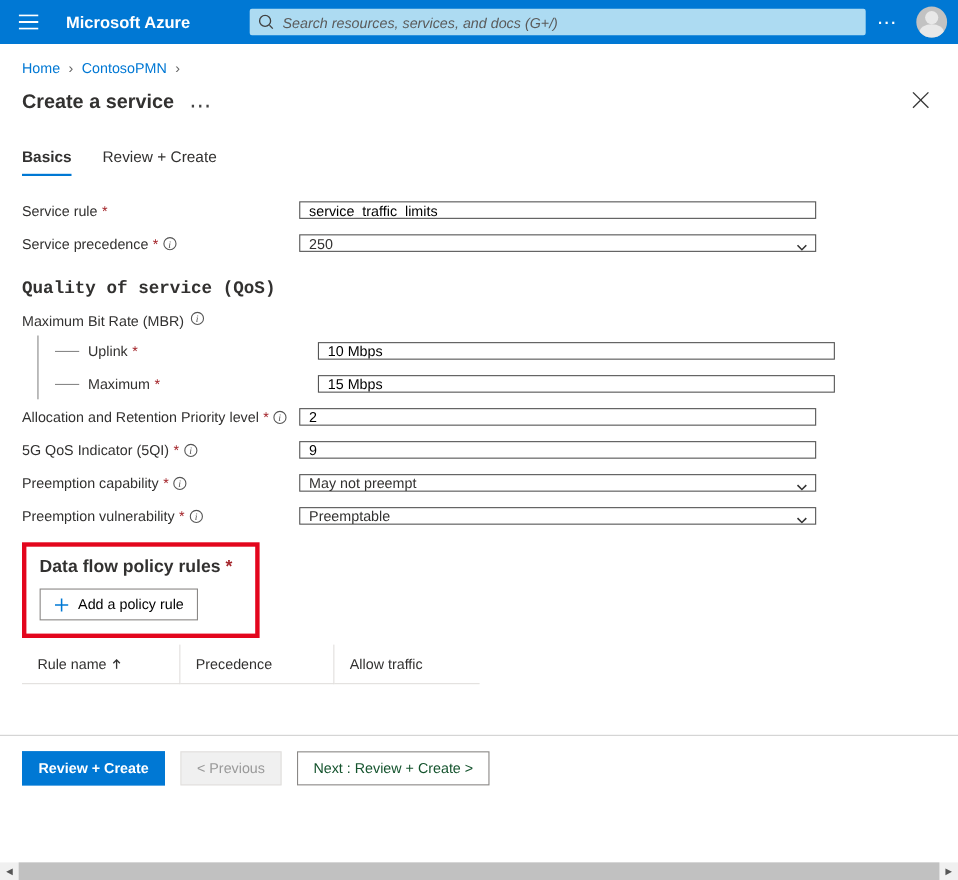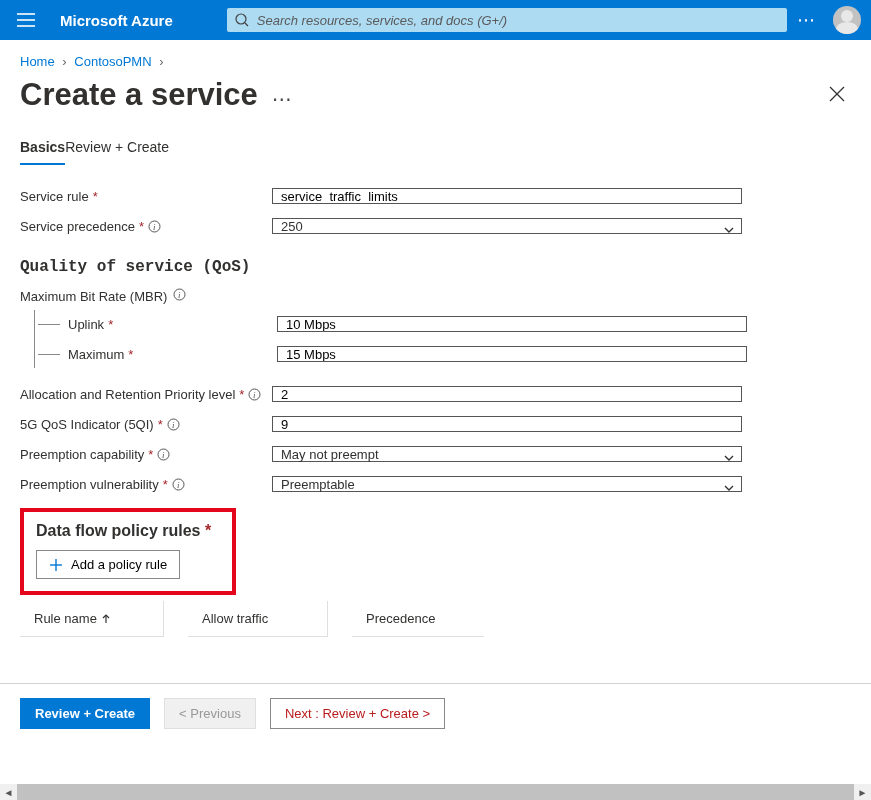--- a/index.html
+++ b/index.html
@@ -42,69 +42,69 @@
   .ellipsis { color:#fff; font-size:18px; letter-spacing:2px; padding:0 10px; cursor:pointer; }
   .avatar { width:28px; height:28px; border-radius:50%; background:#c2c2c2; margin-left:6px; position:relative; overflow:hidden; }
   .avatar::before { content:""; position:absolute; width:12px; height:12px; border-radius:50%; background:#e8e8e8; top:4px; left:8px; }
   .avatar::after { content:""; position:absolute; width:22px; height:14px; border-radius:50% 50% 0 0; background:#e8e8e8; top:16px; left:3px; }
   
   .breadcrumb { padding: 14px 20px 6px; font-size:13px; }
   .breadcrumb a { color:#0078d4; text-decoration:none; cursor:pointer; }
   .breadcrumb .sep { color:#666; padding:0 4px; }
   
   .title-row { display:flex; align-items:center; padding: 2px 20px 18px; }
-  .title-row h1 { font-size:31px; font-weight:600; }
+  .title-row h1 { font-size:18px; font-weight:600; }
   .title-row .more { margin-left:14px; font-size:20px; letter-spacing:2px; color:#444; cursor:pointer; line-height:1; padding-top:8px;}
   .title-row .close { margin-left:auto; cursor:pointer; padding:6px;}
   .title-row .close svg { stroke:#333; }
   
-  .tabs { display:flex; border-bottom:1px solid transparent; padding:0 20px; }
+  .tabs { display:flex; border-bottom:1px solid transparent; padding:0 20px; gap:28px; }
   .tab { padding:8px 0 10px; font-size:14px; cursor:pointer; color:#323130; position:relative; }
   .tab.active { font-weight:600; }
   .tab.active::after { content:""; position:absolute; left:0; right:0; bottom:0; height:2px; background:#0078d4; }
   
   .form { padding: 16px 20px 0; }
   .row { display:flex; align-items:center; min-height:28px; margin-bottom:2px; }
   .row .label { width:252px; display:flex; align-items:center; gap:4px; font-size:13px; }
   .row .label .req { color:#a4262c; }
   .row .label .info { width:13px; height:13px; display:inline-flex; align-items:center; justify-content:center; }
   .row .field { width:470px; }
   .input, .select {
     width:100%; height:16px; border:1px solid #555; padding:2px 8px;
     font-family:inherit; font-size:13px; background:#fff;
   }
   .select { position:relative; display:flex; align-items:center; cursor:pointer; }
   .select .chev { position:absolute; right:6px; top:5px; }
   .section-head { font-size:16px; font-weight:700; margin:18px 0 12px;font-family:Liberation Mono, monospace; }
-  .sub-tree { margin-left:14px; border-left:1px solid #888; padding-left:4px; margin-bottom:12px; }
+  .sub-tree { margin-left:14px; border-left:1px solid #888; padding-left:16px; margin-bottom:2px; }
   .sub-tree .row .label { width:238px; }
   .sub-tree .row .label::before { content:""; display:inline-block; width:22px; height:1px; background:#888; margin-right:4px; margin-left:-1px; }
   .mbr-head { display:flex; align-items:center; gap:6px; margin-bottom:6px; }
   
   .highlight-box { border:4px solid #e3061d; padding:10px 12px 12px; margin:10px 0 6px; width:216px; }
   .highlight-box h2 { font-size:16px; font-weight:700; margin-bottom:10px; }
   .highlight-box h2 .req { color:#a4262c; }
   .add-btn {
     border:1px solid #8a8886; background:#fff; padding:6px 12px; font-size:13px;
     display:inline-flex; align-items:center; gap:8px; cursor:pointer; font-family:inherit;
   }
   .add-btn svg { stroke:#0078d4; }
   
-  .table-head { display:flex; margin-top:6px;gap:24px; }
+  .table-head { display:flex; margin-top:6px; }
   .th { border-right:1px solid #e1dfdd; border-bottom:1px solid #e1dfdd; padding:10px 14px; font-size:13px; display:flex; align-items:center; gap:4px; }
   .th:nth-child(1){ width:144px; }
   .th:nth-child(2){ width:140px; }
   .th:nth-child(3){ flex:0 0 132px; border-right:none; }
   
   .footer-divider { border-top:1px solid #d1d1d1; margin-top:46px; }
   .footer { padding:14px 20px; display:flex; gap:14px; align-items:center; }
   .btn { font-family:inherit; font-size:13px; padding:7px 14px; cursor:pointer; }
   .btn.primary { background:#0078d4; color:#fff; border:1px solid #0078d4; font-weight:600; }
   .btn.disabled { background:#f0f0f0; color:#999; border:1px solid #e1dfdd; cursor:default; }
-  .btn.secondary { background:#fff; color:#b91c1c; border:1px solid #8a8886; }
+  .btn.secondary { background:#fff; color:#14532d; border:1px solid #8a8886; }
   
   .hscroll { position:absolute; bottom:0; left:0; right:0; height:16px; background:#f0f0f0; display:flex; align-items:center; }
   .hscroll .arrow { width:17px; height:16px; display:flex; align-items:center; justify-content:center; color:#555; font-size:10px; cursor:pointer; }
   .hscroll .thumb { height:16px; flex:1; background:#c1c1c1; margin:0 0; }
   .info svg circle { stroke:#555; fill:none; }
   .info svg text { fill:#555; font-size:9px; font-family:serif; font-style:italic; }
 </style>
 </head>
 <body>
 
@@ -297,24 +297,24 @@
 
   <div class="table-head">
     <div class="th">
       <span>Rule name</span>
       <svg width="10" height="10" viewBox="0 0 10 10" fill="none" stroke="#333" stroke-width="1.2">
           <line x1="5" y1="9" x2="5" y2="1"></line>
           <polyline points="2,4 5,1 8,4"></polyline>
         </svg>
     </div>
     <div class="th">
+        <span>Precedence</span>
+      </div>
+    <div class="th">
         <span>Allow traffic</span>
-      </div>
-    <div class="th">
-        <span>Precedence</span>
       </div>
   </div>
 
 </div>
 
 <div class="footer-divider"></div>
 <div class="footer">
   <button class="btn primary">Review + Create</button>
   <button class="btn disabled">&lt; Previous</button>
   <button class="btn secondary">Next : Review + Create &gt;</button>

